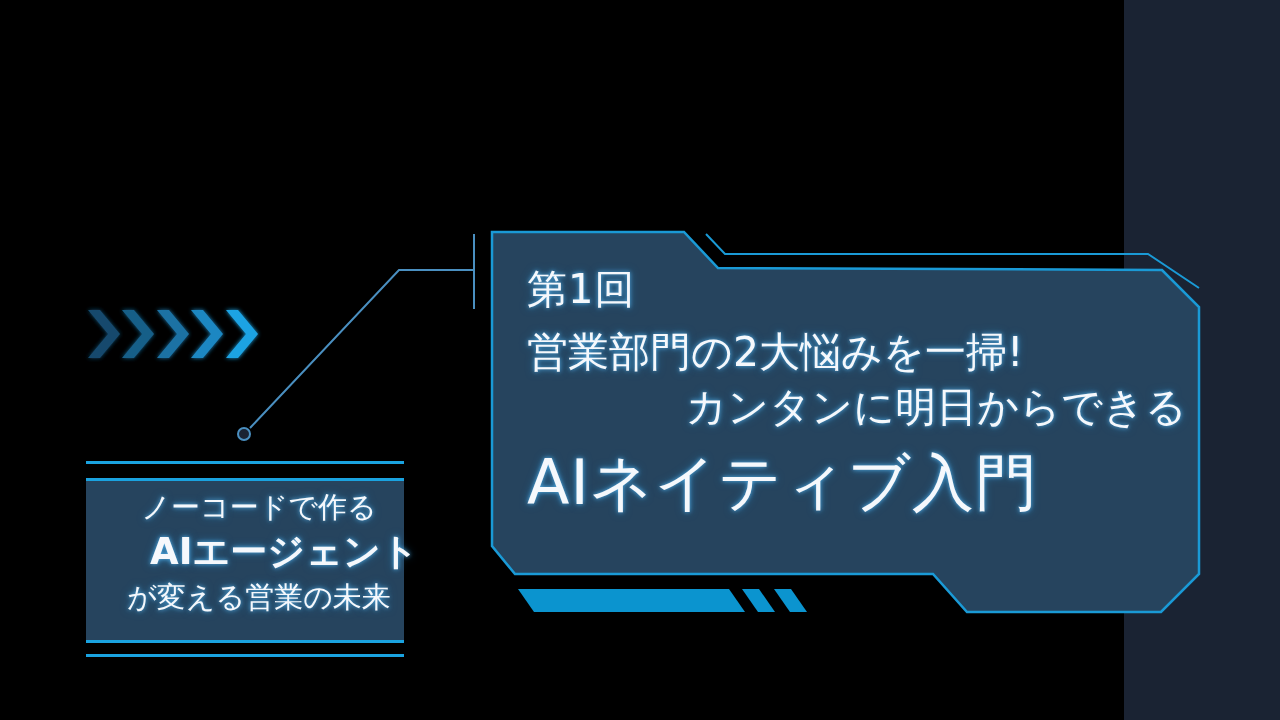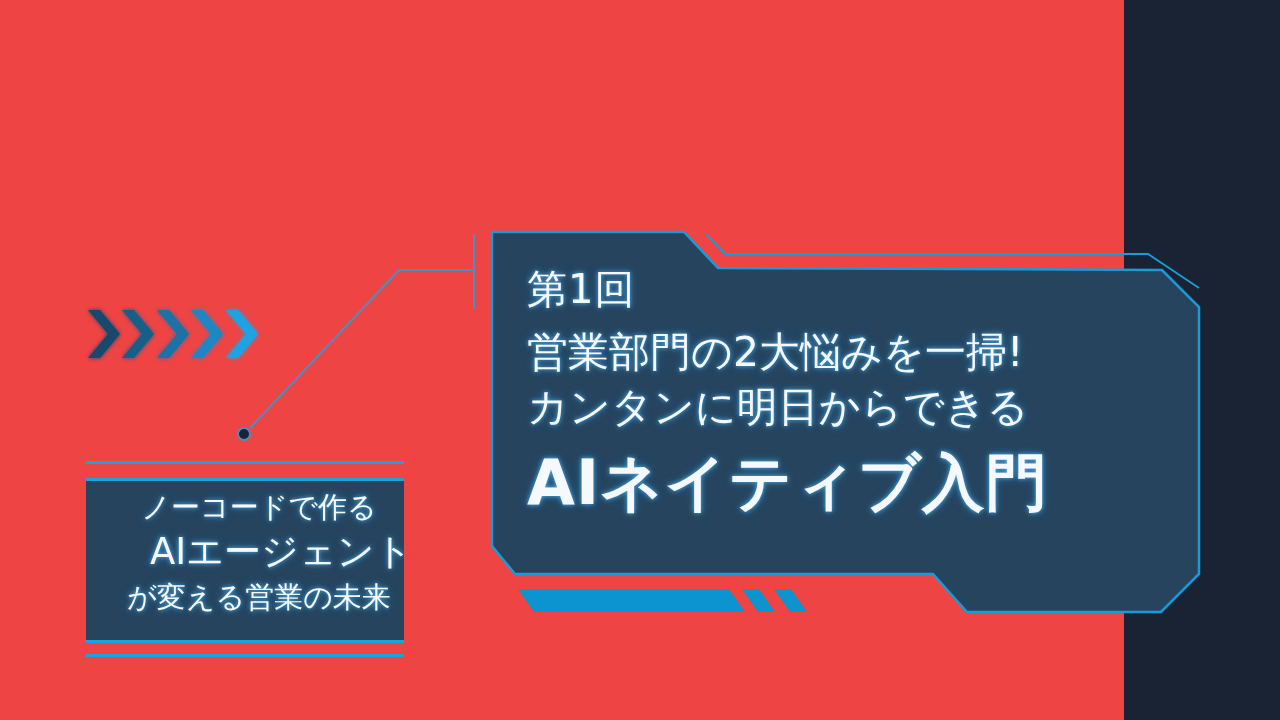--- a/index.html
+++ b/index.html
@@ -7,21 +7,21 @@
       padding: 0;
       width: 1280px;
       height: 720px;
       overflow: hidden;
       background: #1a2333;
     }
     .slide {
       position: relative;
       width: 1124px;
       height: 720px;
-      background: #ef4444;
+      background: #000000;
       font-family: "DejaVu Sans", "Liberation Sans", sans-serif;
     }
     svg.deco {
       position: absolute;
       left: 0;
       top: 0;
       width: 1280px;
       height: 720px;
     }
     .glow {
@@ -44,26 +44,27 @@
     .headline {
       font-size: 41px;
       line-height: 52px;
       margin-top: 12px;
       font-weight: normal;
       white-space: nowrap;
       letter-spacing: 0px;
     }
     .headline.line2 {
       margin-top: 3px;
+      text-align: right;
     }
     .main-title {
       font-size: 62px;
       line-height: 72px;
       margin-top: 14px;
-      font-weight: bold;
+      font-weight: normal;
       white-space: nowrap;
       letter-spacing: 1px;
     }
     .sub-box {
       position: absolute;
       left: 86px;
       top: 478px;
       width: 318px;
       height: 165px;
       background: #26445e;
@@ -78,21 +79,21 @@
       white-space: nowrap;
     }
     .sub-line.l1 {
       font-size: 29px;
       line-height: 40px;
       margin-top: 6px;
     }
     .sub-line.l2 {
       font-size: 37px;
       line-height: 50px;
-      font-weight: normal;
+      font-weight: bold;
       margin-left: 36px;
     }
     .sub-line.l3 {
       font-size: 29px;
       line-height: 40px;
     }
     .sub-rule {
       position: absolute;
       left: 86px;
       width: 318px;

